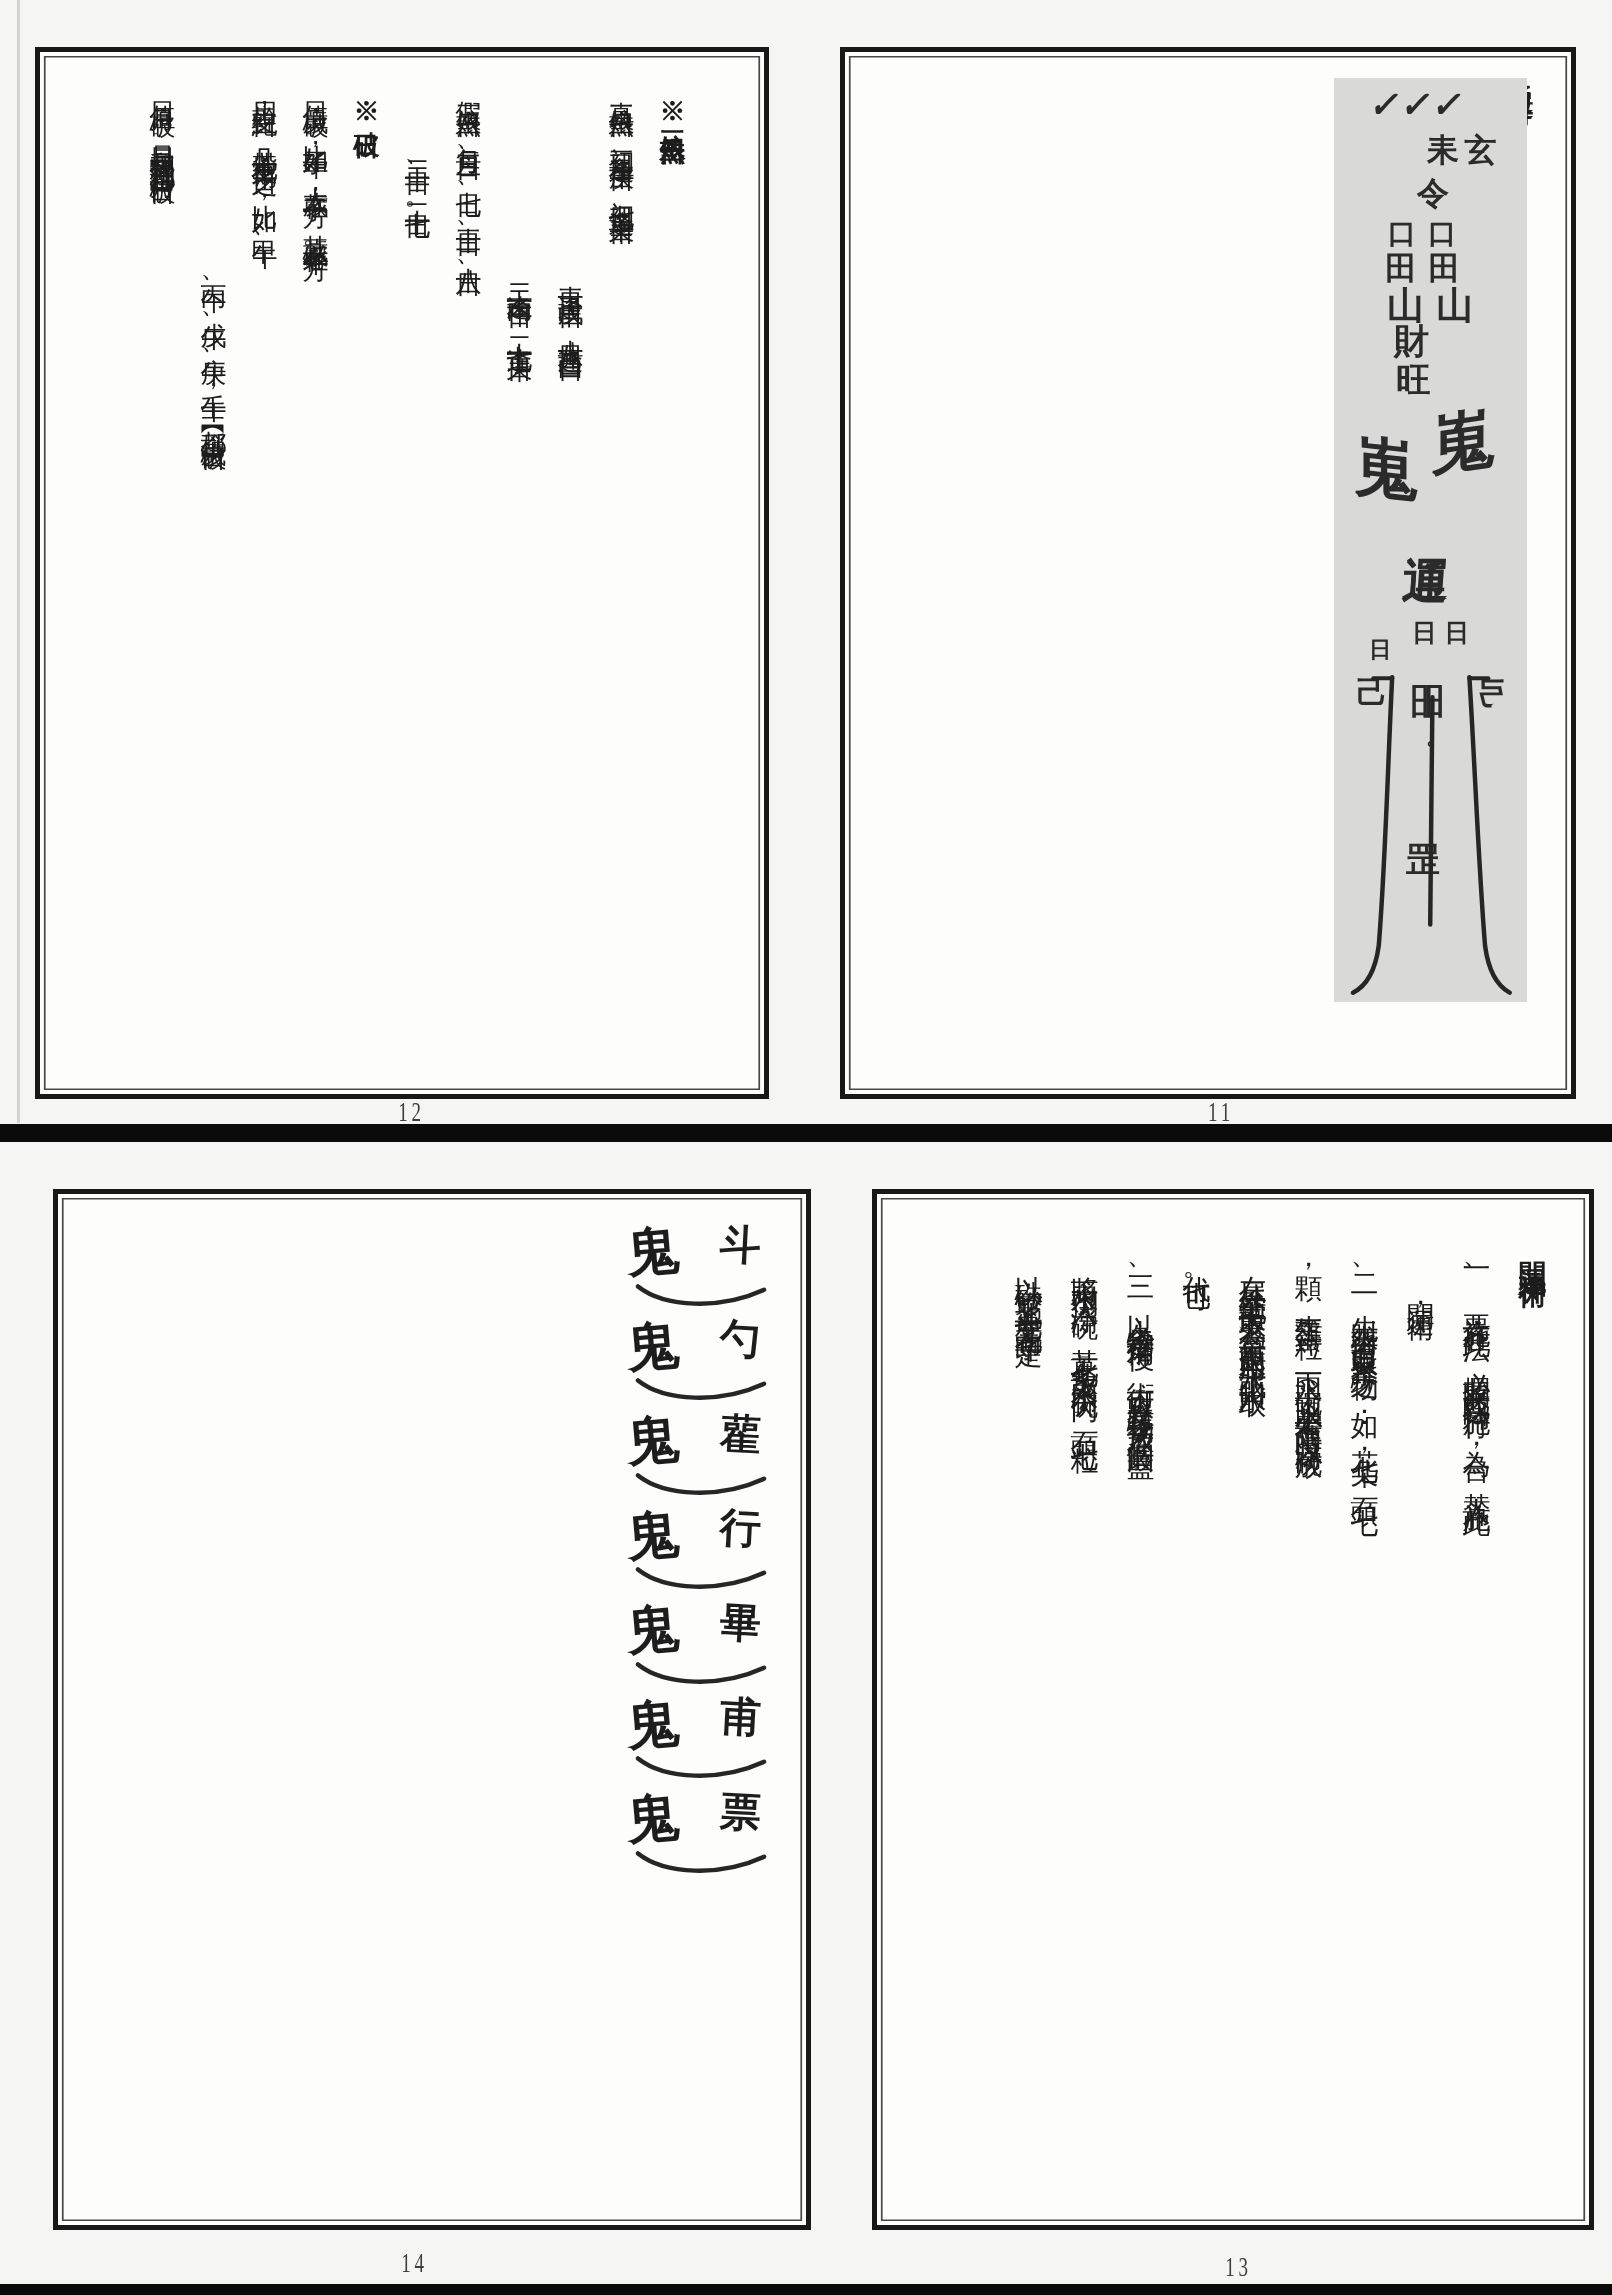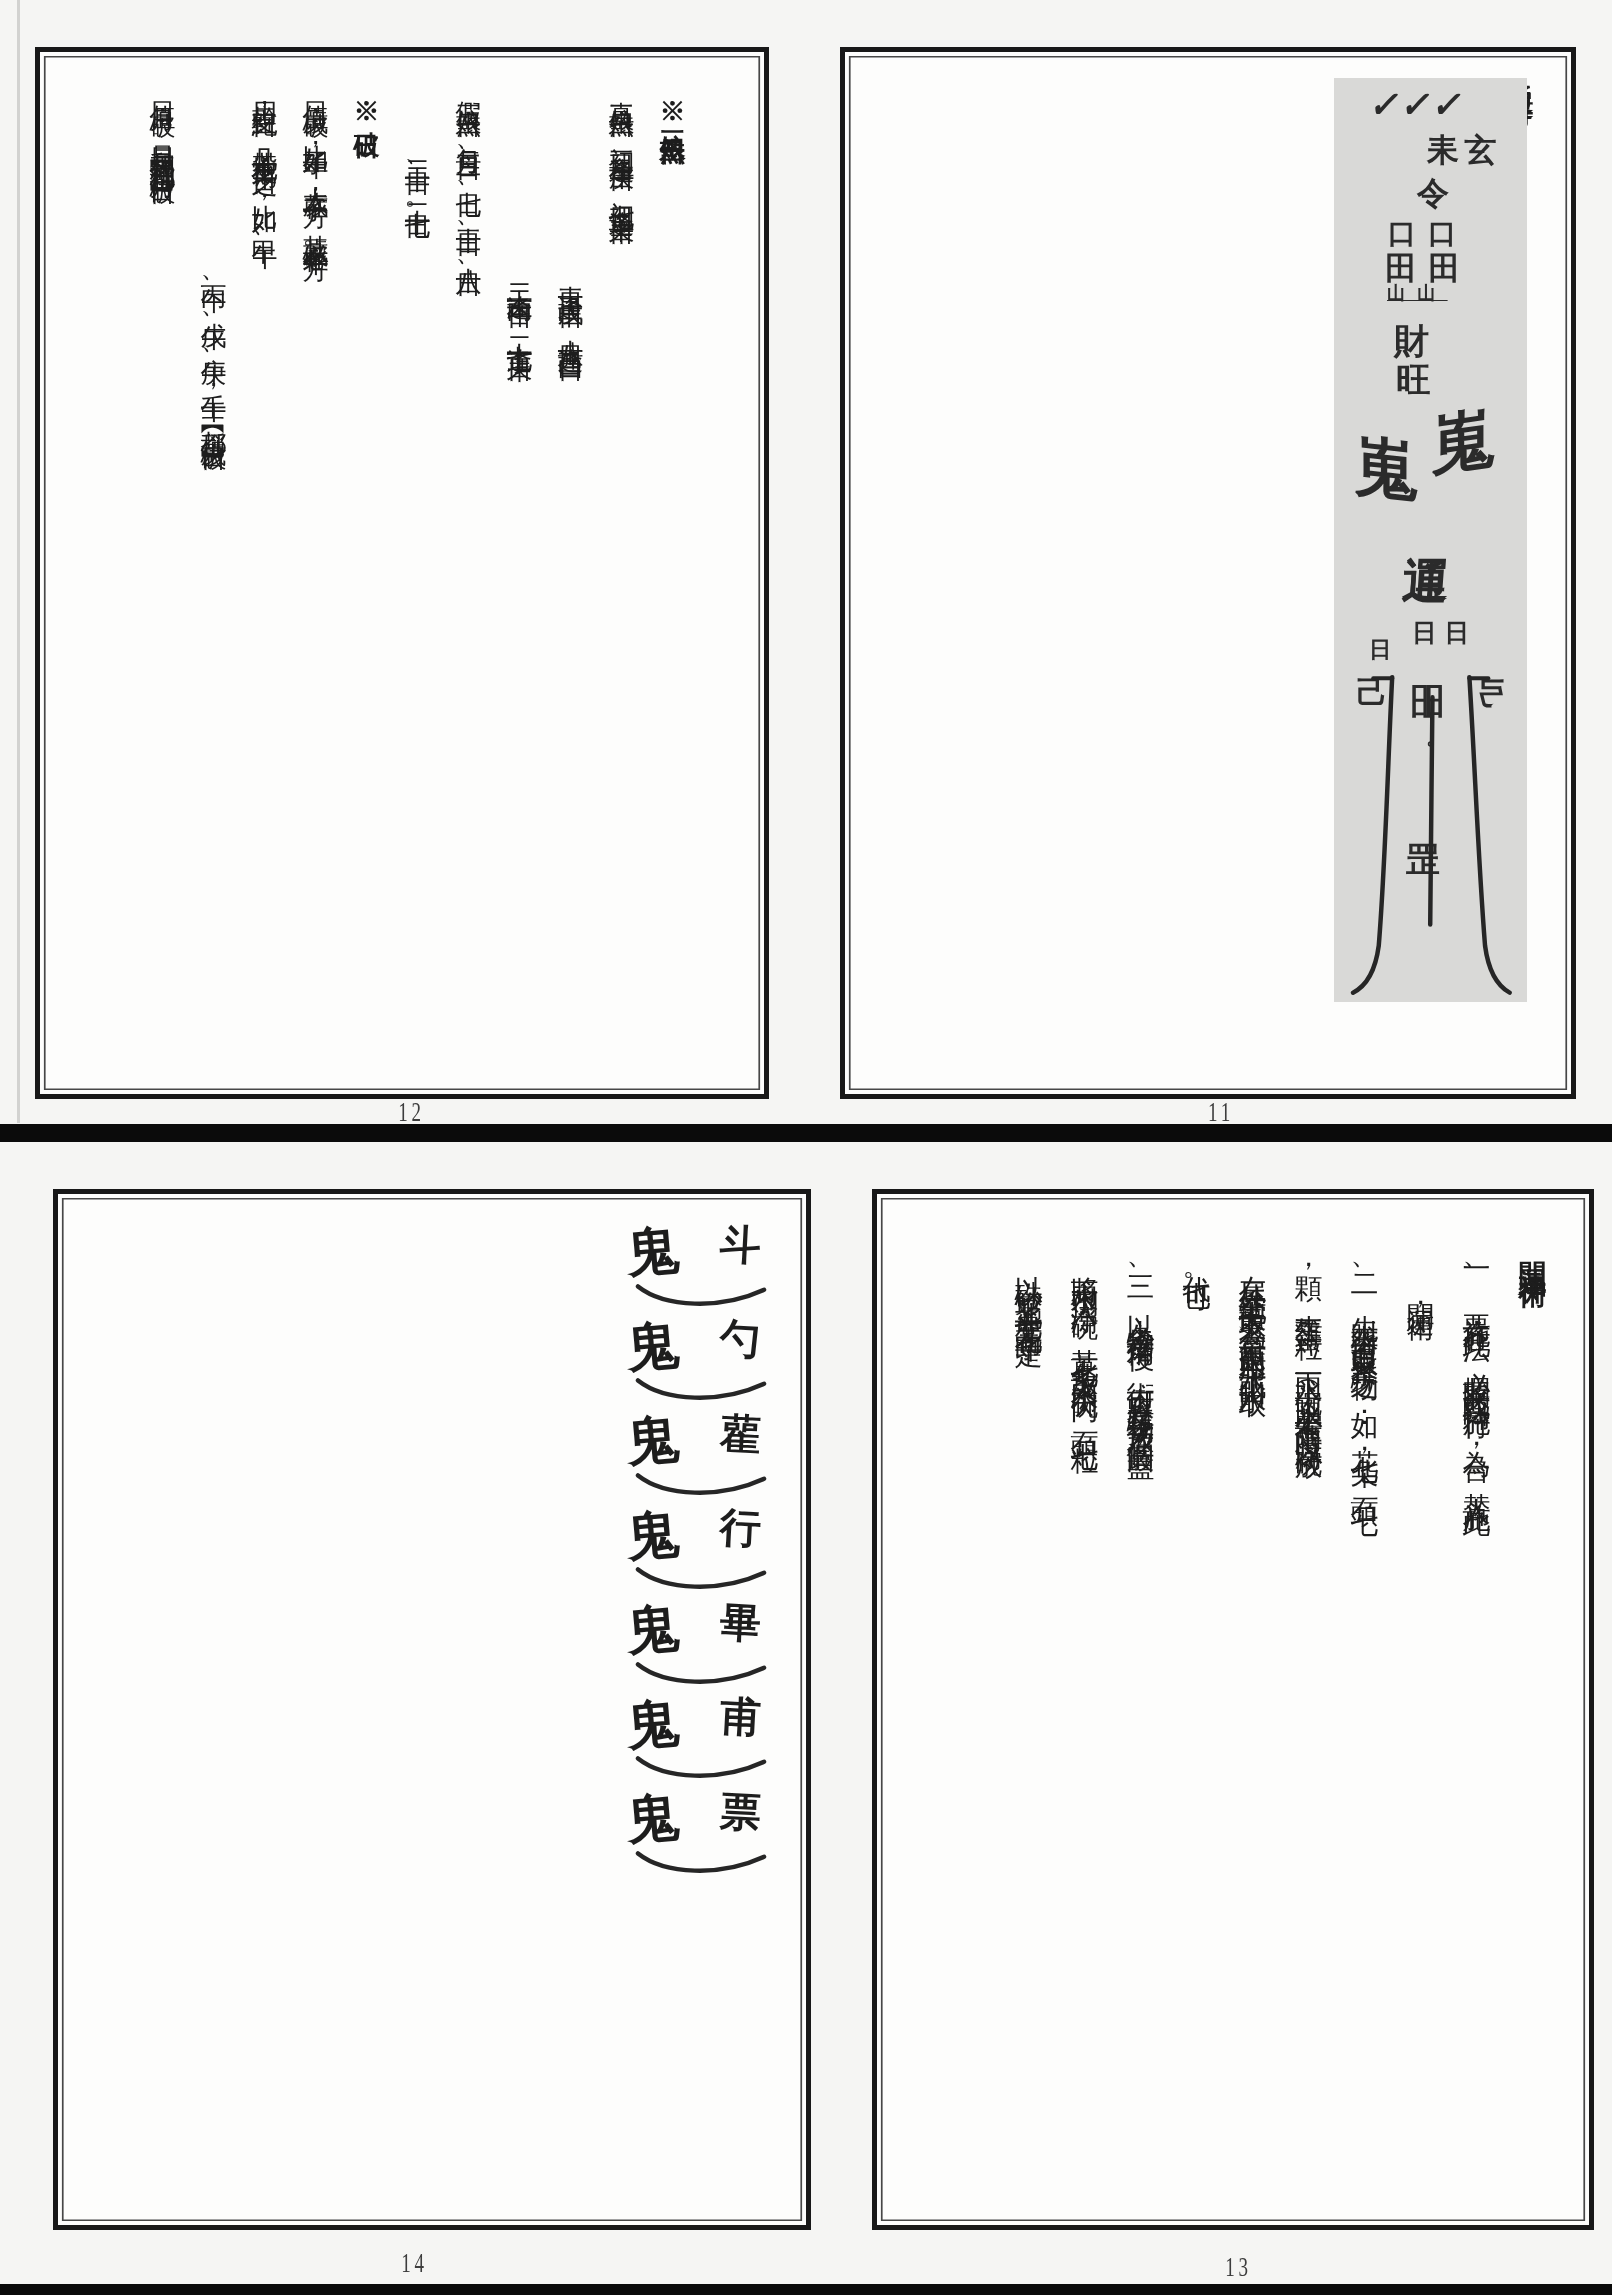--- a/index.html
+++ b/index.html
@@ -64,21 +64,21 @@
   <div class="page" id="page11">
     <div class="vtext">
       <div class="col title">通運符</div>
     </div>
     <div id="strip">
       <span class="tg" style="left:37px;top:5.6px;font-size:36px;transform:skewX(-12deg);letter-spacing:1.1px;">✓✓✓</span>
       <span class="tg" style="left:51px;top:51px;font-size:32px;letter-spacing:5.6px;margin-left:42px;">耒玄</span>
       <span class="tg" style="left:83px;top:94px;font-size:32px;">令</span>
       <span class="tg" style="left:54px;top:137px;font-size:28px;letter-spacing:12.3px;">口口</span>
       <span class="tg" style="left:51px;top:169px;font-size:32px;letter-spacing:11.2px;">田田</span>
-      <span class="tg" style="left:53px;top:203px;font-size:18px;letter-spacing:12.3px;text-decoration:underline;">山山</span>
+      <span class="tg" style="left:53px;top:203px;font-size:37px;letter-spacing:12.3px;">山山</span>
       <span class="tg" style="left:60px;top:240px;font-size:35px;">財</span>
       <span class="tg" style="left:62px;top:279px;font-size:35px;">旺</span>
       <span class="tg" style="left:96px;top:320px;font-size:65px;transform:skewY(-8deg);">嵬</span>
       <span class="tg" style="left:19px;top:347px;font-size:65px;transform:skewY(6deg);">嵬</span>
       <span class="tg vert" style="left:65px;top:442px;font-size:46px;transform:skewX(-4deg);">通運</span>
       <span class="tg" style="left:78px;top:538px;font-size:24.6px;letter-spacing:7.8px;">日日</span>
       <span class="tg" style="left:35px;top:556px;font-size:22.4px;">日</span>
       <span class="tg" style="left:22.4px;top:594px;font-size:31px;">己</span>
       <span class="tg" style="left:76px;top:600px;font-size:35px;">昍</span>
       <span class="tg" style="left:141px;top:594px;font-size:31px;transform:scaleX(-1);">弓</span>

